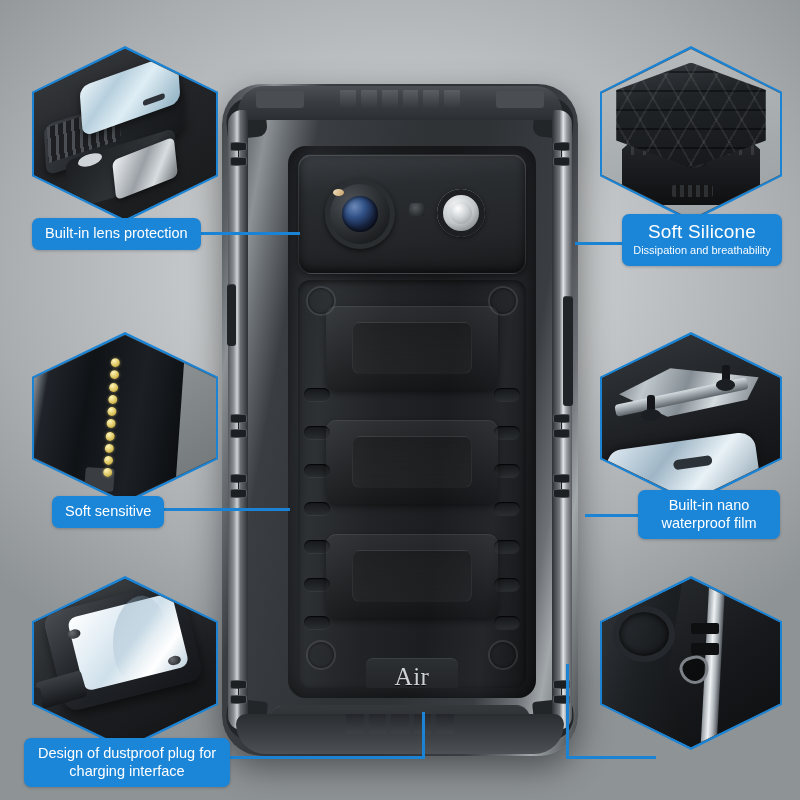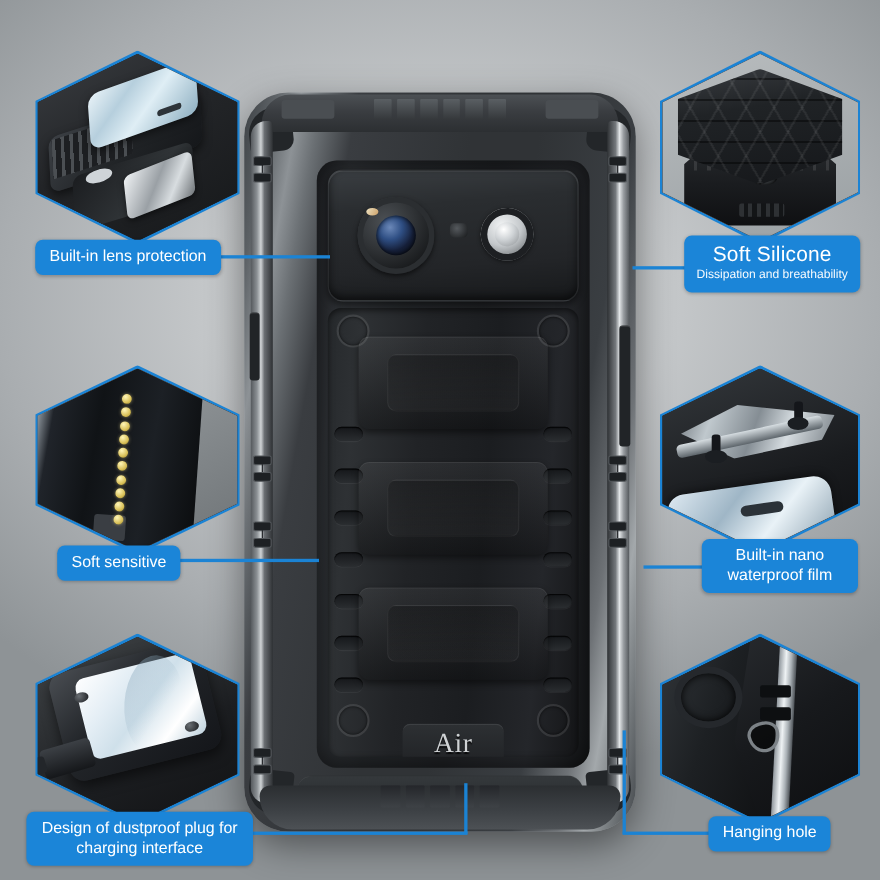--- a/index.html
+++ b/index.html
@@ -524,17 +524,14 @@
   </div>
 
   <div class="label two-line" style="left:24px;top:738px;width:180px;">
     <span>Design of dustproof plug for charging interface</span>
   </div>
 
   <div class="label two-line" style="left:638px;top:490px;width:116px;">
     <span>Built-in nano waterproof film</span>
   </div>
 
-  <div class="label" style="left:644px;top:742px;">
-    <span>Hanging hole</span>
-  </div>
 
 </div>
 
 </body></html>

